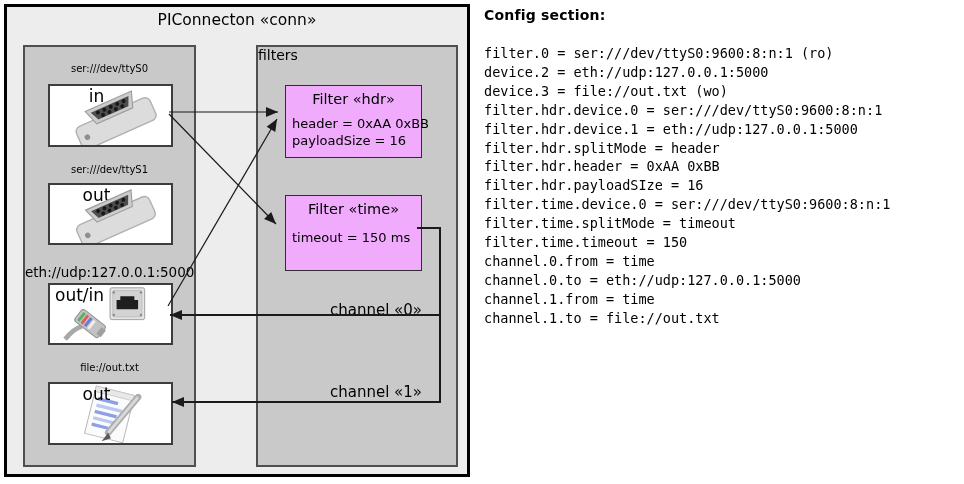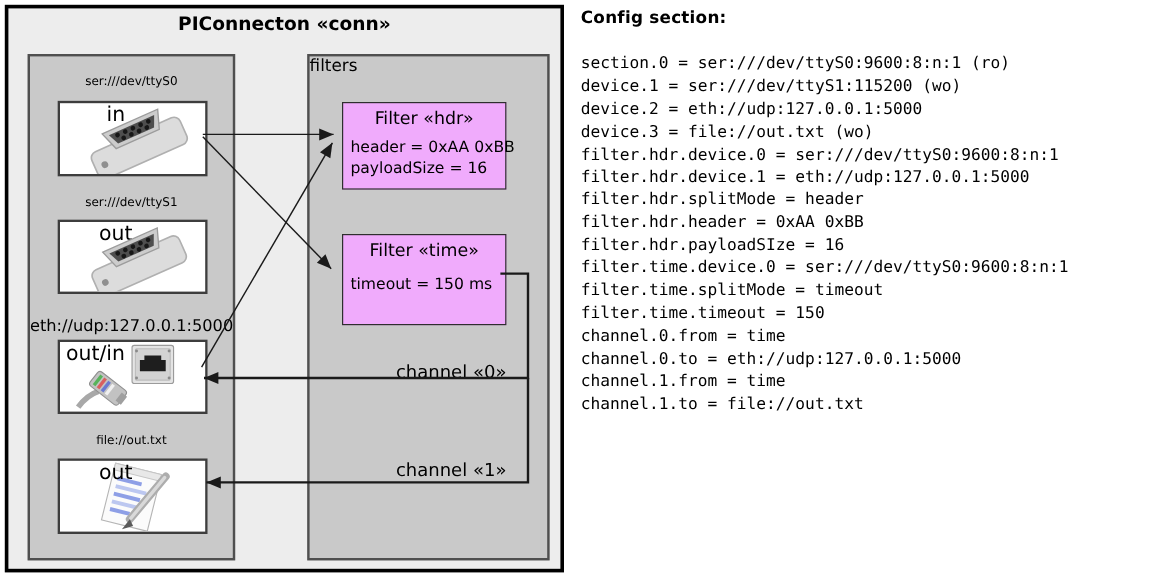--- a/index.html
+++ b/index.html
@@ -10,21 +10,20 @@
   .stage { position:absolute; left:0; top:0; width:964px; height:484px; }
 
   
   .outer-box {
     position:absolute; left:4px; top:4px; width:466px; height:473px;
     background:#ededed; border:3px solid #000;
   }
   .outer-title {
     position:absolute; left:0; right:0; top:4px; text-align:center;
     font-size:15.5px;
-    font-weight:bold;
   }
 
   .panel {
     position:absolute; background:#c9c9c9; border:2px solid #4f4f4f;
   }
   .devices-panel { left:16px; top:38px; width:173px; height:422px; }
   .filters-panel { left:249px; top:38px; width:202px; height:422px; }
   .filters-title { position:absolute; left:0; right:0; top:0; text-align:left; font-size:14px; }
 
   .dev-label { position:absolute; left:0; right:0; text-align:center; font-size:10px; white-space:nowrap; }
@@ -200,22 +199,21 @@
       <line x1="169" y1="114" x2="276" y2="224" stroke-width="1.2" marker-end="url(#ah)"></line>
       <line x1="168" y1="306" x2="277" y2="119" stroke-width="1.2" marker-end="url(#ah)"></line>
       <polyline points="417,228 440,228 440,315 170,315" stroke-width="2" marker-end="url(#ah)"></polyline>
       <polyline points="440,315 440,402 172,402" stroke-width="2" marker-end="url(#ah)"></polyline>
     </g>
   </svg>
 
   <div class="config">
     <div class="config-heading">Config section:</div>
     <div class="config-body">
-      <div class="config-line">section.0 = ser:///dev/ttyS0:9600:8:n:1 (ro)</div>
-      <div class="config-line">device.1 = ser:///dev/ttyS1:115200 (wo)</div>
+      <div class="config-line">filter.0 = ser:///dev/ttyS0:9600:8:n:1 (ro)</div>
       <div class="config-line">device.2 = eth://udp:127.0.0.1:5000</div>
       <div class="config-line">device.3 = file://out.txt (wo)</div>
       <div class="config-line">filter.hdr.device.0 = ser:///dev/ttyS0:9600:8:n:1</div>
       <div class="config-line">filter.hdr.device.1 = eth://udp:127.0.0.1:5000</div>
       <div class="config-line">filter.hdr.splitMode = header</div>
       <div class="config-line">filter.hdr.header = 0xAA 0xBB</div>
       <div class="config-line">filter.hdr.payloadSIze = 16</div>
       <div class="config-line">filter.time.device.0 = ser:///dev/ttyS0:9600:8:n:1</div>
       <div class="config-line">filter.time.splitMode = timeout</div>
       <div class="config-line">filter.time.timeout = 150</div>

